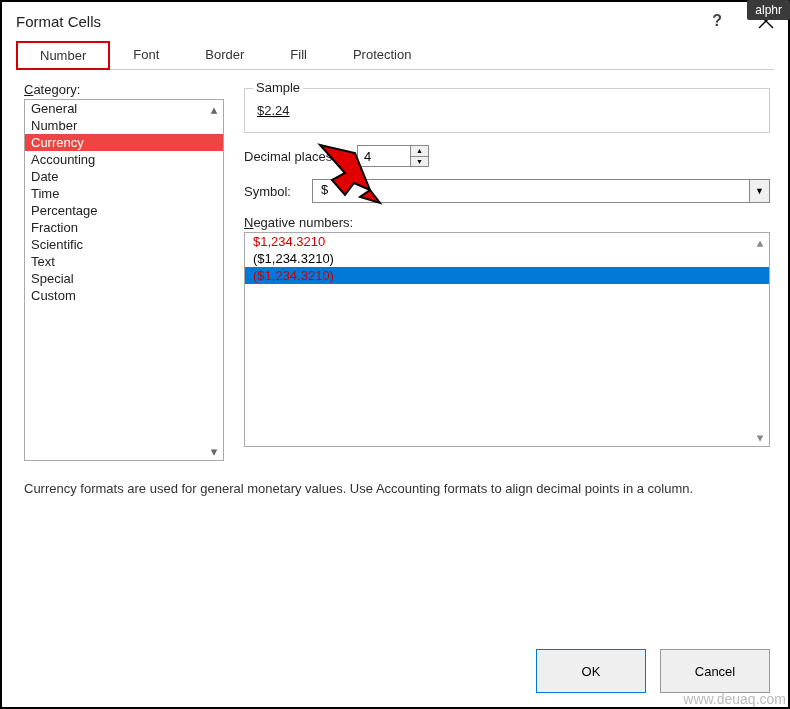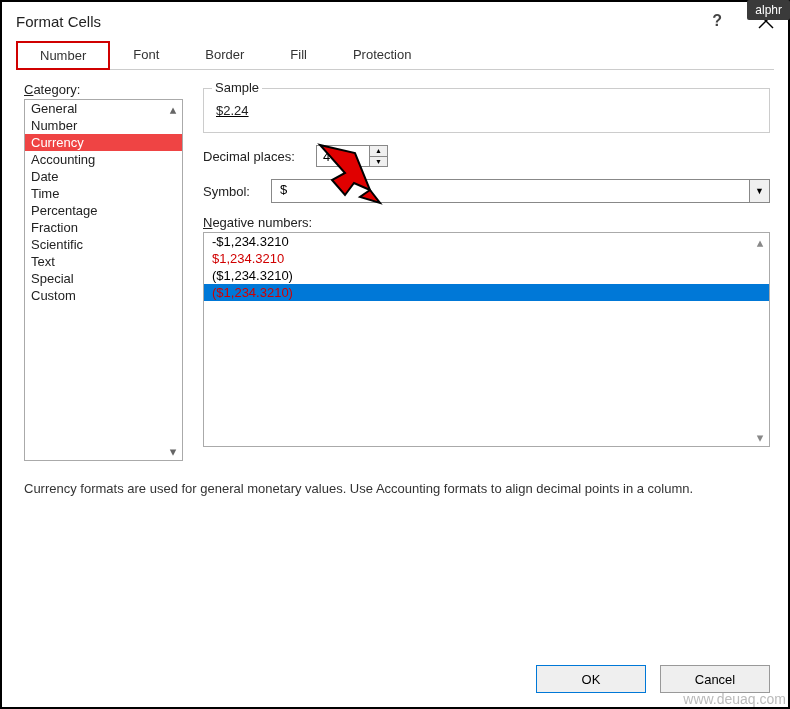--- a/index.html
+++ b/index.html
@@ -8,21 +8,21 @@
 .badge { position: absolute; top: -2px; right: -2px; background: #3a3a3a; color: #fff; padding: 3px 8px; font-size: 12px; font-weight: 500; border-radius: 2px; z-index: 10; }
 .titlebar { display: flex; align-items: center; padding: 10px 14px 6px 14px; justify-content: flex-end; }
 .title { font-size: 15px; flex: 1; color: #222; }
 .help { font-size: 16px; font-weight: bold; color: #444; margin-right: 36px; cursor: pointer; }
 .close-x { width: 16px; height: 16px; cursor: pointer; }
 .close-x svg { width: 16px; height: 16px; stroke: #000; stroke-width: 1.5; }
 .tabs { display: flex; margin: 4px 14px 0 14px; border-bottom: 1px solid #ccc; }
 .tab { padding: 5px 22px; border: 1px solid transparent; color: #333; cursor: pointer; position: relative; top: 1px; }
 .tab.active { border: 2px solid #d00000; background: #fff; }
 .content { display: flex; padding: 12px 18px 0 22px; gap: 20px; }
-.col-left { width: 159px; }
+.col-left { width: 200px; }
 .label-u { color: #222; margin-bottom: 2px; }
 .label-u .ul { text-decoration: underline; }
 .listbox { border: 1px solid #aaa; height: 362px; position: relative; background: #fff; }
 .listbox-inner { overflow: hidden; height: 100%; }
 .li-item { padding: 1px 6px; color: #222; cursor: pointer; }
 .li-item.selected { background: #ef4444; color: #fff; }
 .scroll-arrow { position: absolute; right: 1px; width: 16px; height: 16px; display: flex; align-items: center; justify-content: center; color: #666; }
 .scroll-arrow.top { top: 1px; }
 .scroll-arrow.bot { bottom: 1px; }
 .col-right { flex: 1; }
@@ -38,21 +38,21 @@
 .spinner-btns div:first-child { border-bottom: 1px solid #888; }
 .symbol-select { display: flex; border: 1px solid #888; height: 24px; flex: 1; }
 .symbol-select .val { flex: 1; padding: 2px 8px; }
 .symbol-select .dd { width: 20px; border-left: 1px solid #888; display: flex; align-items: center; justify-content: center; background: #f0f0f0; cursor: pointer; font-size: 9px; }
 .neg-list { border: 1px solid #aaa; height: 215px; margin-top: 2px; position: relative; }
 .neg-item { padding: 1px 8px; cursor: pointer; }
 .neg-item.red { color: #d00000; }
 .neg-item.sel { background: #0078d7; color: #d00000; }
 .desc { margin: 18px 18px 0 22px; color: #333; line-height: 1.5; }
 .buttons { position: absolute; bottom: 14px; right: 18px; display: flex; gap: 14px; }
-.btn { width: 110px; height: 28px; border: 1px solid #999; background: #efefef; cursor: pointer; font-size: 13px; display: flex; align-items: center; justify-content: center; }
+.btn { width: 110px; height: 44px; border: 1px solid #999; background: #efefef; cursor: pointer; font-size: 13px; display: flex; align-items: center; justify-content: center; }
 .btn.primary { border: 1.5px solid #0078d7; }
 .arrow-annot { position: absolute; left: 308px; top: 133px; z-index: 5; pointer-events: none; }
 .watermark { position: absolute; bottom: 0; right: 2px; font-size: 14px; color: #bbb; }
 </style>
 </head>
 <body>
 
 <div class="frame">
   <div class="badge">alphr</div>
 
@@ -118,21 +118,20 @@
       <div class="row">
         <div class="lbl" style="width:60px"><span class="ul">S</span>ymbol:</div>
         <div class="symbol-select">
           <div class="val">$</div>
           <div class="dd">▼</div>
         </div>
       </div>
 
       <div style="margin-top:12px" class="label-u"><span class="ul">N</span>egative numbers:</div>
       <div class="neg-list">
-        <div class="neg-item">-$1,234.3210</div>
         <div class="neg-item red">$1,234.3210</div>
         <div class="neg-item">($1,234.3210)</div>
         <div class="neg-item sel">($1,234.3210)</div>
         <div class="scroll-arrow top" style="color:#888">▴</div>
         <div class="scroll-arrow bot" style="color:#888">▾</div>
       </div>
     </div>
   </div>
 
   <div class="desc">Currency formats are used for general monetary values.  Use Accounting formats to align decimal points in a column.</div>

